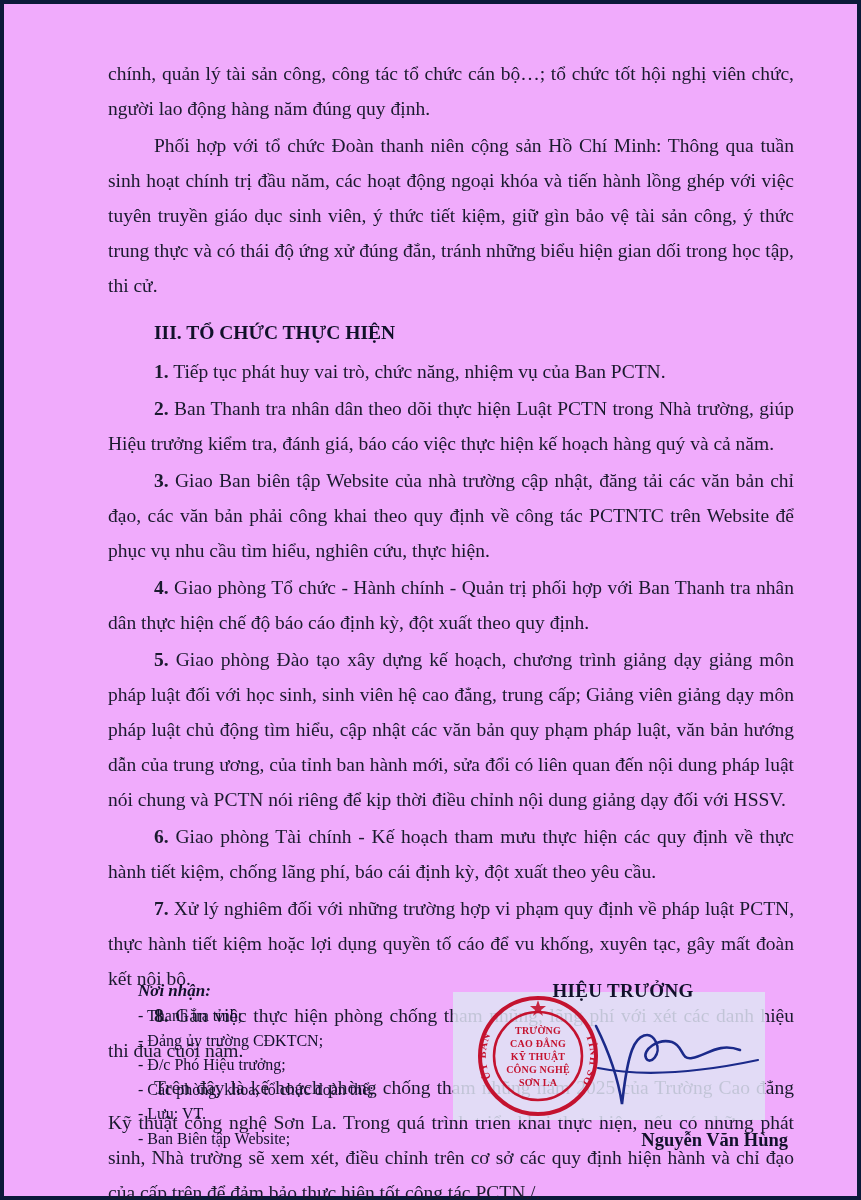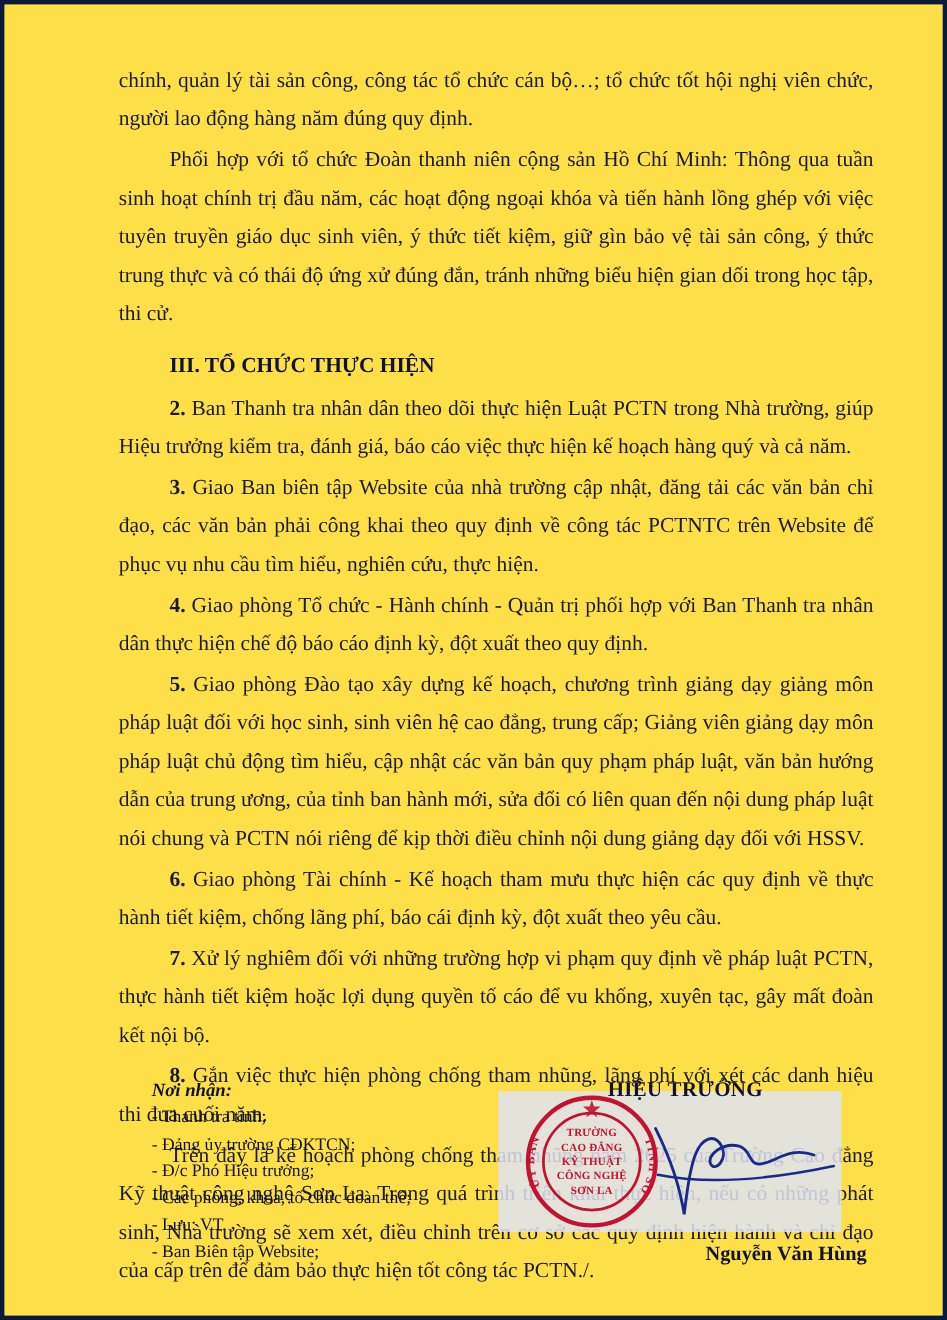--- a/index.html
+++ b/index.html
@@ -4,21 +4,21 @@
 <style>
   html, body {
     margin: 0;
     padding: 0;
     background: #ffffff;
   }
   #page {
     position: relative;
     width: 861px;
     height: 1200px;
-    background: #fde047;
+    background: #f0abfc;
     overflow: hidden;
     font-family: "Liberation Serif", serif;
   }
   
   #page-frame {
     position: absolute;
     left: 0; top: 0;
     width: 861px; height: 1200px;
     box-sizing: border-box;
     border-left: 4px solid #0b1a3a;
@@ -159,20 +159,21 @@
   <div id="page-frame"></div>
 
   <div id="doc">
 
     <p class="body">chính, quản lý tài sản công, công tác tổ chức cán bộ…; tổ chức tốt hội nghị viên chức, người lao động hàng năm đúng quy định.</p>
 
     <p class="body ind">Phối hợp với tổ chức Đoàn thanh niên cộng sản Hồ Chí Minh: Thông qua tuần sinh hoạt chính trị đầu năm, các hoạt động ngoại khóa và tiến hành lồng ghép với việc tuyên truyền giáo dục sinh viên, ý thức tiết kiệm, giữ gìn bảo vệ tài sản công, ý thức trung thực và có thái độ ứng xử đúng đắn, tránh những biểu hiện gian dối trong học tập, thi cử.</p>
 
     <div class="heading">III. TỔ CHỨC THỰC HIỆN</div>
 
+    <p class="body ind"><span class="num">1.</span> <span>Tiếp tục phát huy vai trò, chức năng, nhiệm vụ của Ban PCTN.</span></p>
 
     <p class="body ind"><span class="num">2.</span> <span>Ban Thanh tra nhân dân theo dõi thực hiện Luật PCTN trong Nhà trường, giúp Hiệu trưởng kiểm tra, đánh giá, báo cáo việc thực hiện kế hoạch hàng quý và cả năm.</span></p>
 
     <p class="body ind"><span class="num">3.</span> <span>Giao Ban biên tập Website của nhà trường cập nhật, đăng tải các văn bản chỉ đạo, các văn bản phải công khai theo quy định về công tác PCTNTC trên Website để phục vụ nhu cầu tìm hiểu, nghiên cứu, thực hiện.</span></p>
 
     <p class="body ind"><span class="num">4.</span> <span>Giao phòng Tổ chức - Hành chính - Quản trị phối hợp với Ban Thanh tra nhân dân thực hiện chế độ báo cáo định kỳ, đột xuất theo quy định.</span></p>
 
     <p class="body ind"><span class="num">5.</span> <span>Giao phòng Đào tạo xây dựng kế hoạch, chương trình giảng dạy giảng môn pháp luật đối với học sinh, sinh viên hệ cao đẳng, trung cấp; Giảng viên giảng dạy môn pháp luật chủ động tìm hiểu, cập nhật các văn bản quy phạm pháp luật, văn bản hướng dẫn của trung ương, của tỉnh ban hành mới, sửa đổi có liên quan đến nội dung pháp luật nói chung và PCTN nói riêng để kịp thời điều chỉnh nội dung giảng dạy đối với HSSV.</span></p>
 
     <p class="body ind"><span class="num">6.</span> <span>Giao phòng Tài chính - Kế hoạch tham mưu thực hiện các quy định về thực hành tiết kiệm, chống lãng phí, báo cái định kỳ, đột xuất theo yêu cầu.</span></p>

